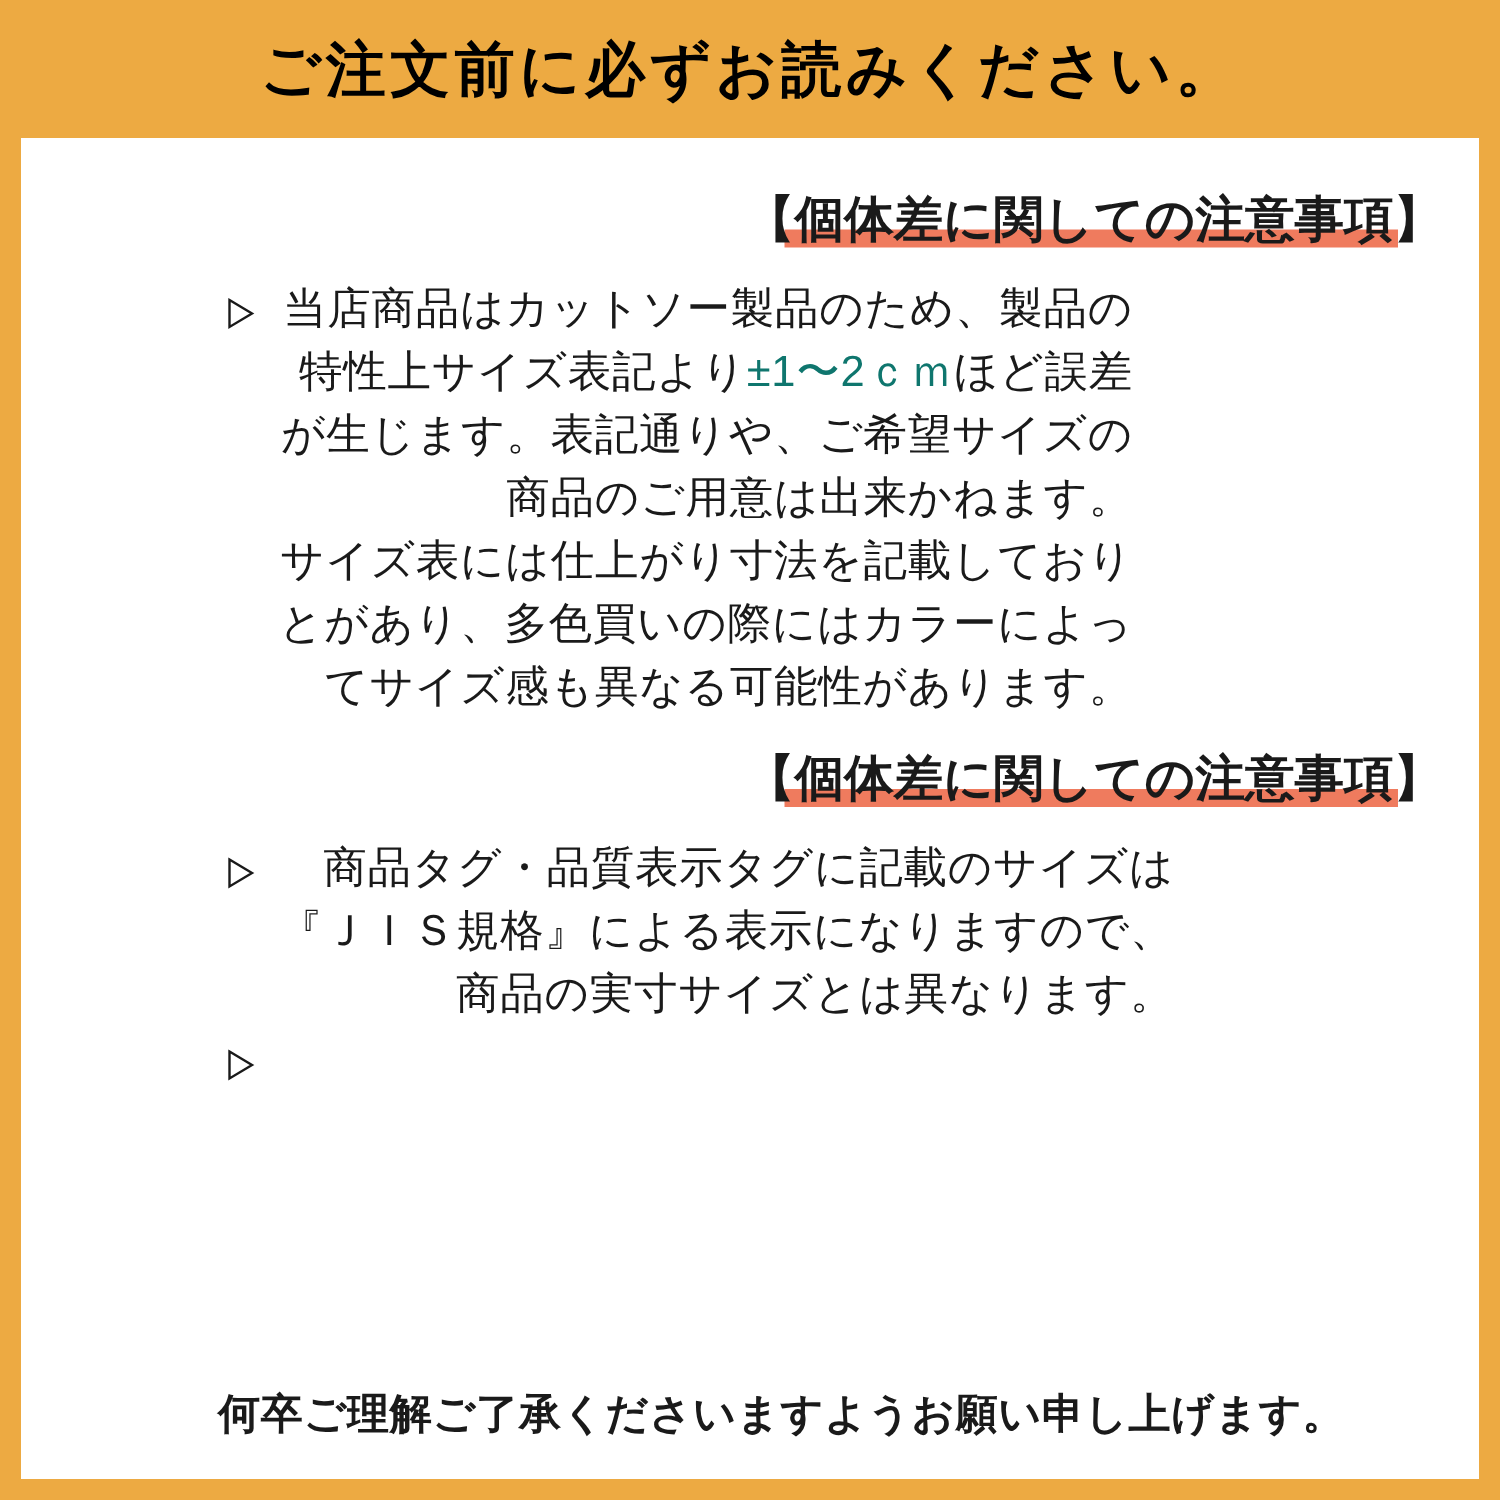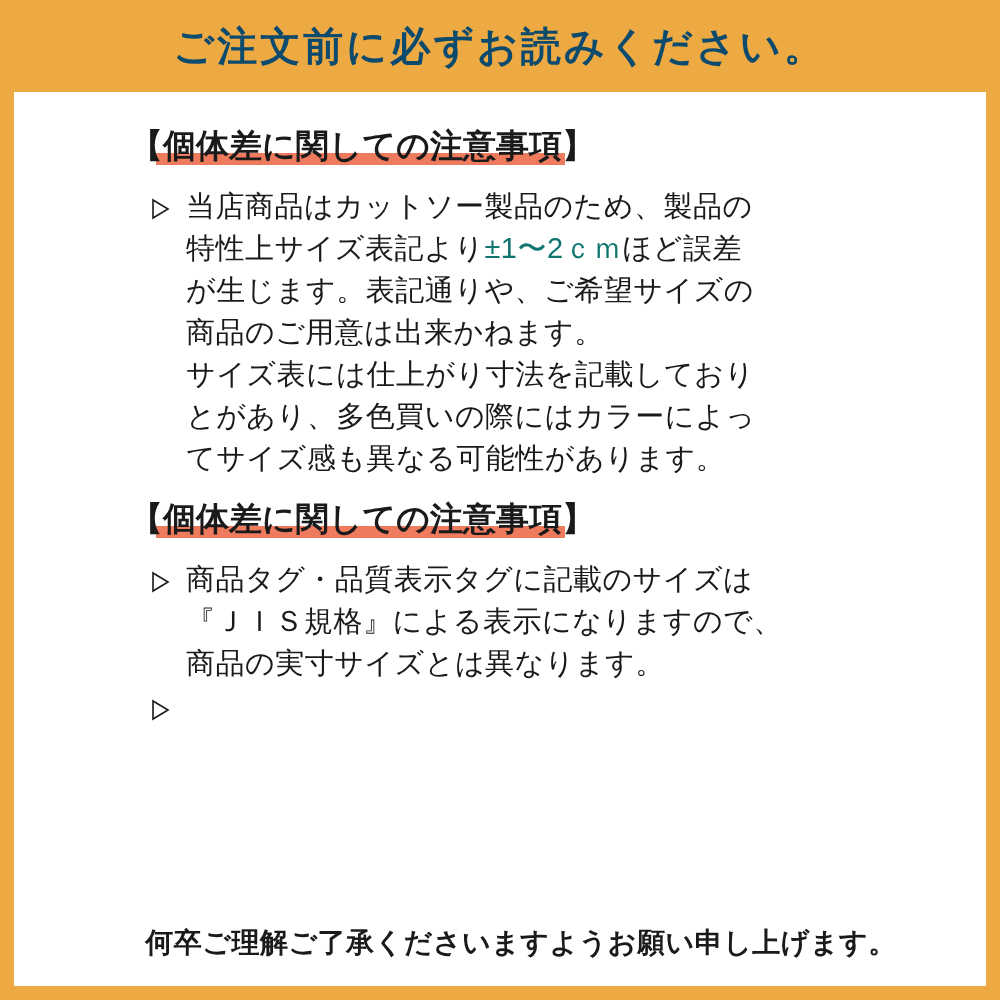--- a/index.html
+++ b/index.html
@@ -26,34 +26,35 @@
     left: -14px;
     top: -14px;
     width: 1000px;
     height: 92px;
     background: #edaa42;
     display: flex;
     align-items: center;
     justify-content: center;
   }
   .header-title {
-    color: #0c4a6e;
+    color: #000000;
     font-size: 40px;
     font-weight: bold;
     letter-spacing: 3px;
     white-space: nowrap;
   }
   .content {
     position: absolute;
     left: 0;
     right: 0;
     top: 78px;
     bottom: 0;
     padding: 14px 24px 0 24px;
     box-sizing: border-box;
+    text-align: right;
   }
   .section-heading {
     font-size: 33px;
     font-weight: bold;
     color: #1a1a1a;
     margin: 18px 0 6px 92px;
     letter-spacing: 0px;
     position: relative;
     display: inline-block;
     white-space: nowrap;

